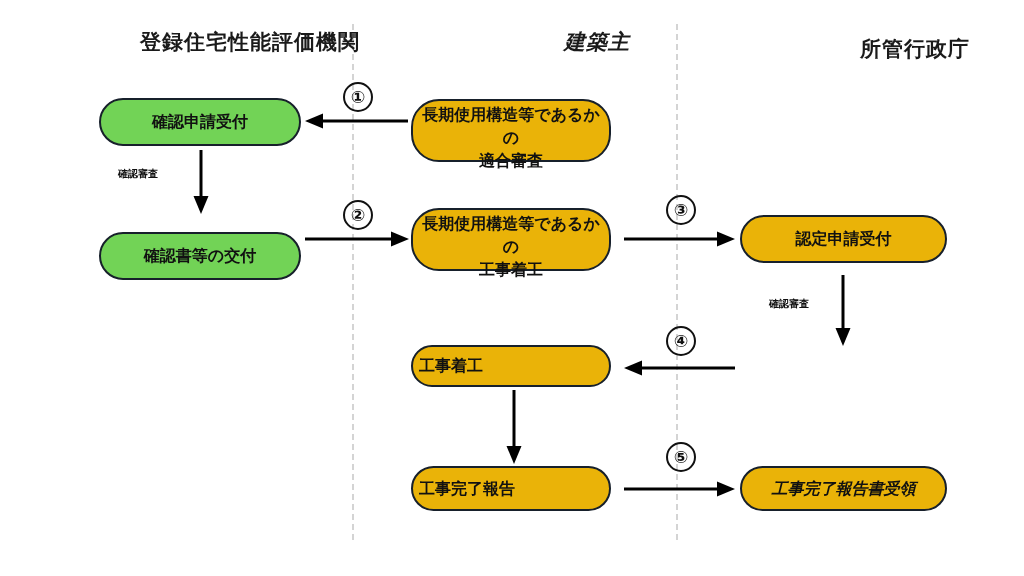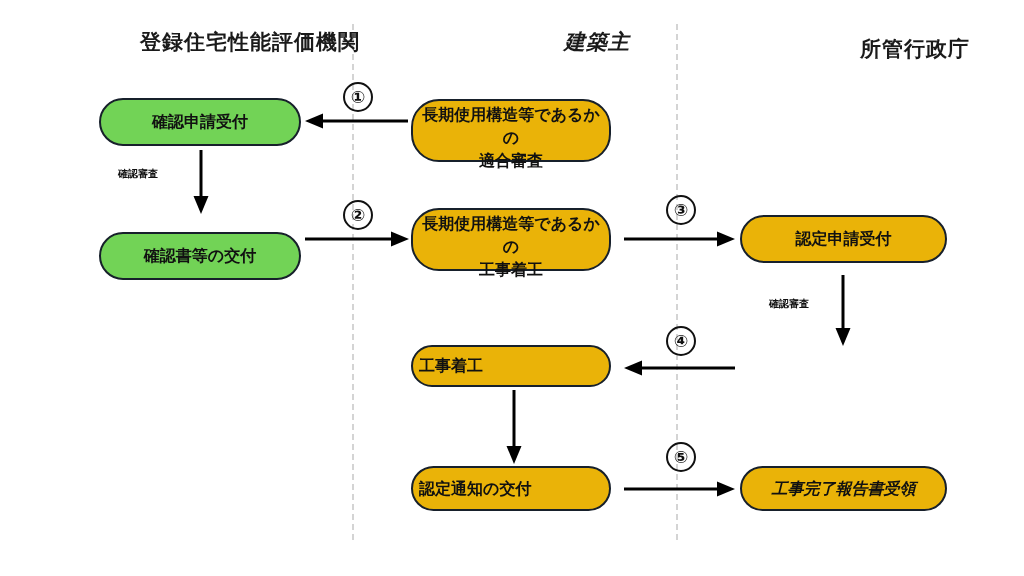--- a/index.html
+++ b/index.html
@@ -156,21 +156,21 @@
   <div class="node cyan" style="left:411px; top:208px; width:200px; height:63px; flex-direction:column;">
     <span>長期使用構造等であるかの</span>
     <span class="line2">工事着工</span>
   </div>
 
   <div class="node cyan" style="left:411px; top:345px; width:200px; height:42px;">
     <span>工事着工</span>
   </div>
 
   <div class="node cyan" style="left:411px; top:466px; width:200px; height:45px;">
-    <span>認定通知の交付</span>
+    <span>工事完了報告</span>
   </div>
 
   <div class="node purple" style="left:740px; top:215px; width:207px; height:48px;">
     <span>認定申請受付</span>
   </div>
 
 
   <div class="node purple" style="left:740px; top:466px; width:207px; height:45px;font-style:italic;">
     <span>工事完了報告書受領</span>
   </div>

